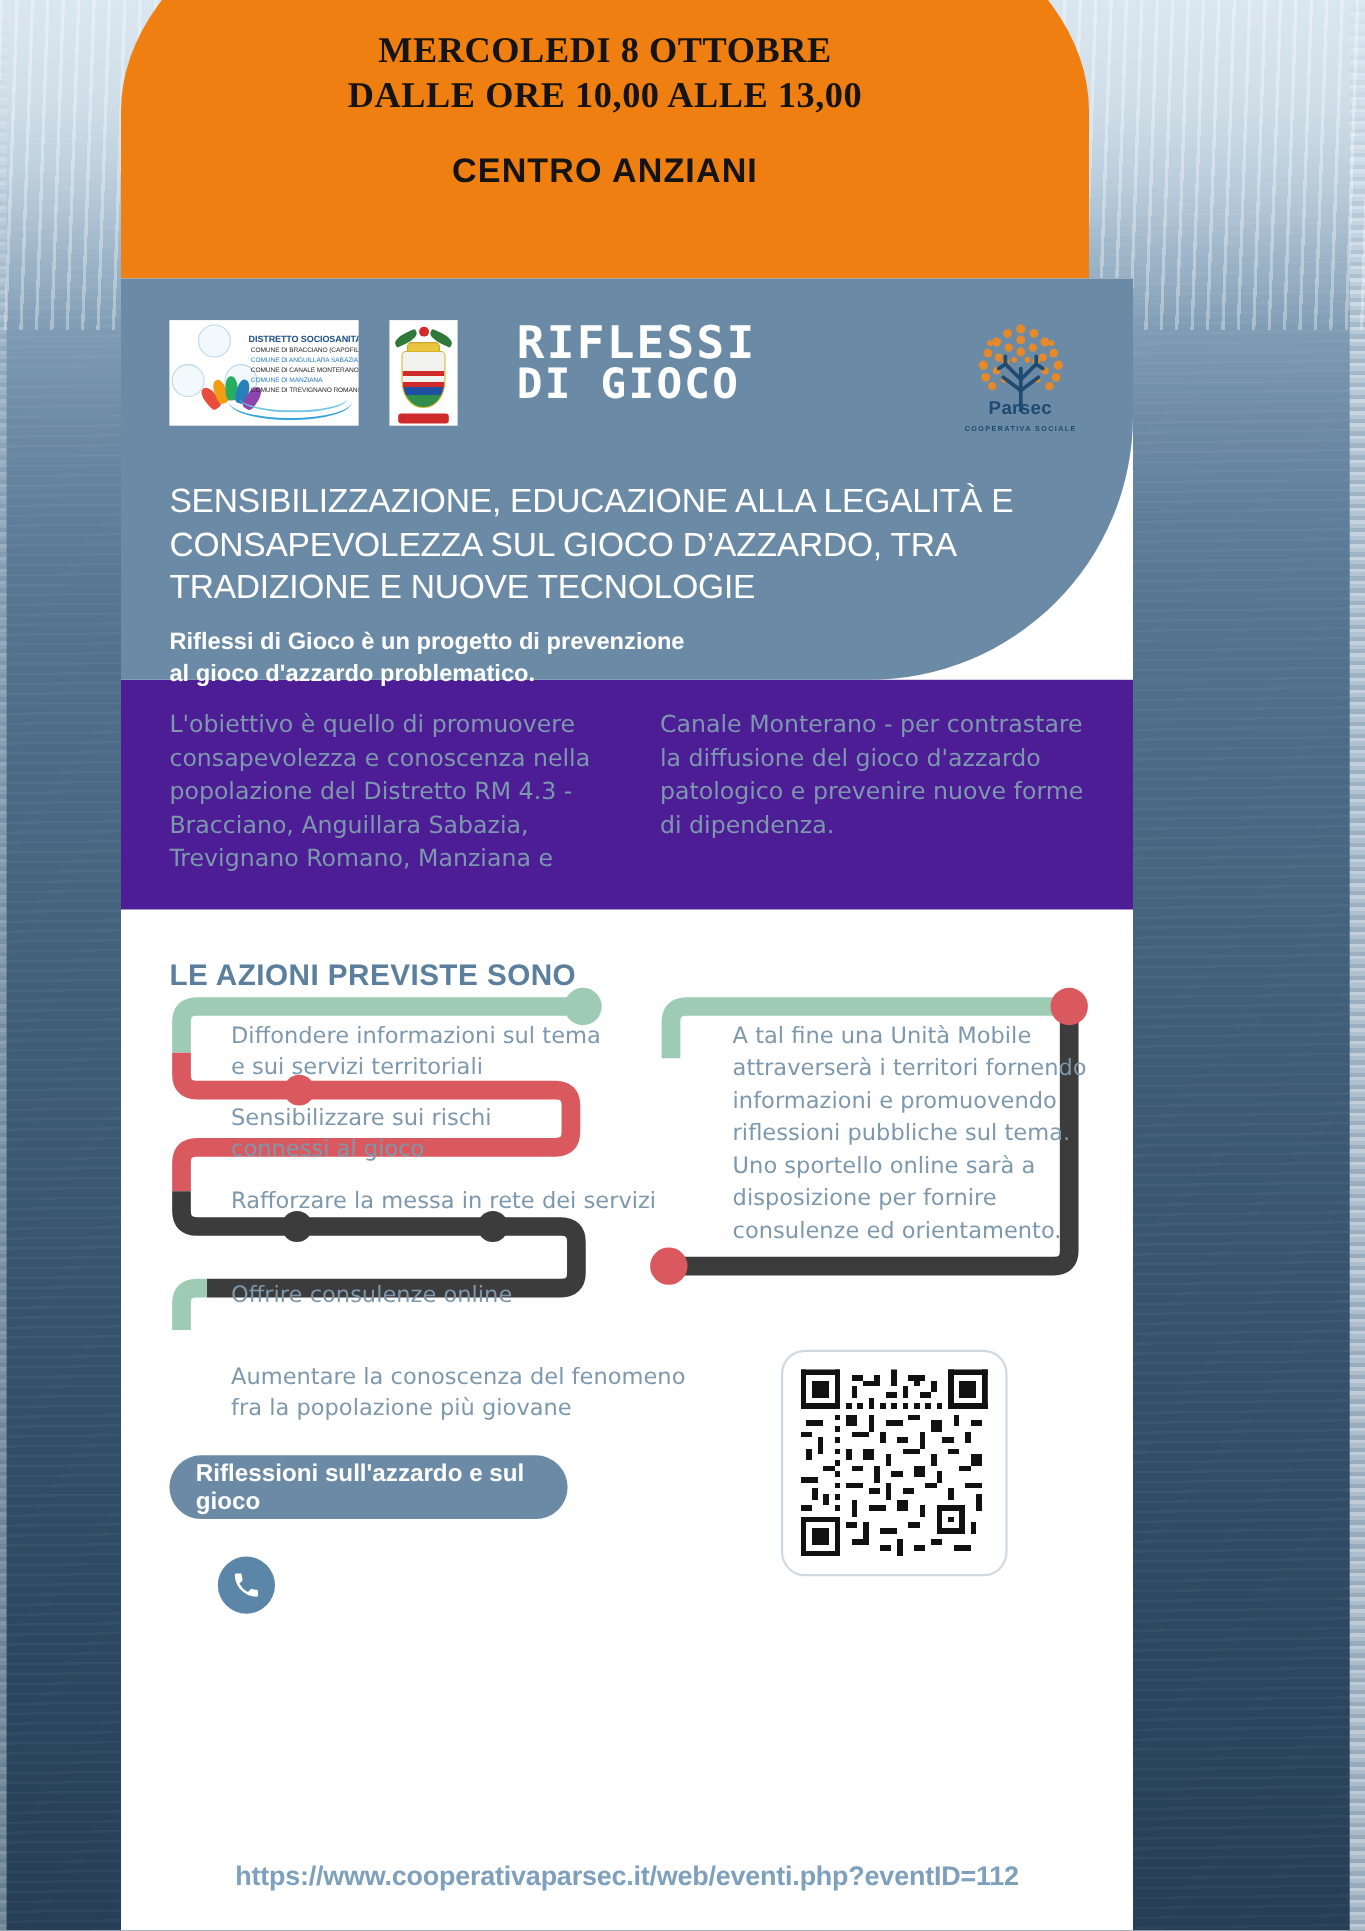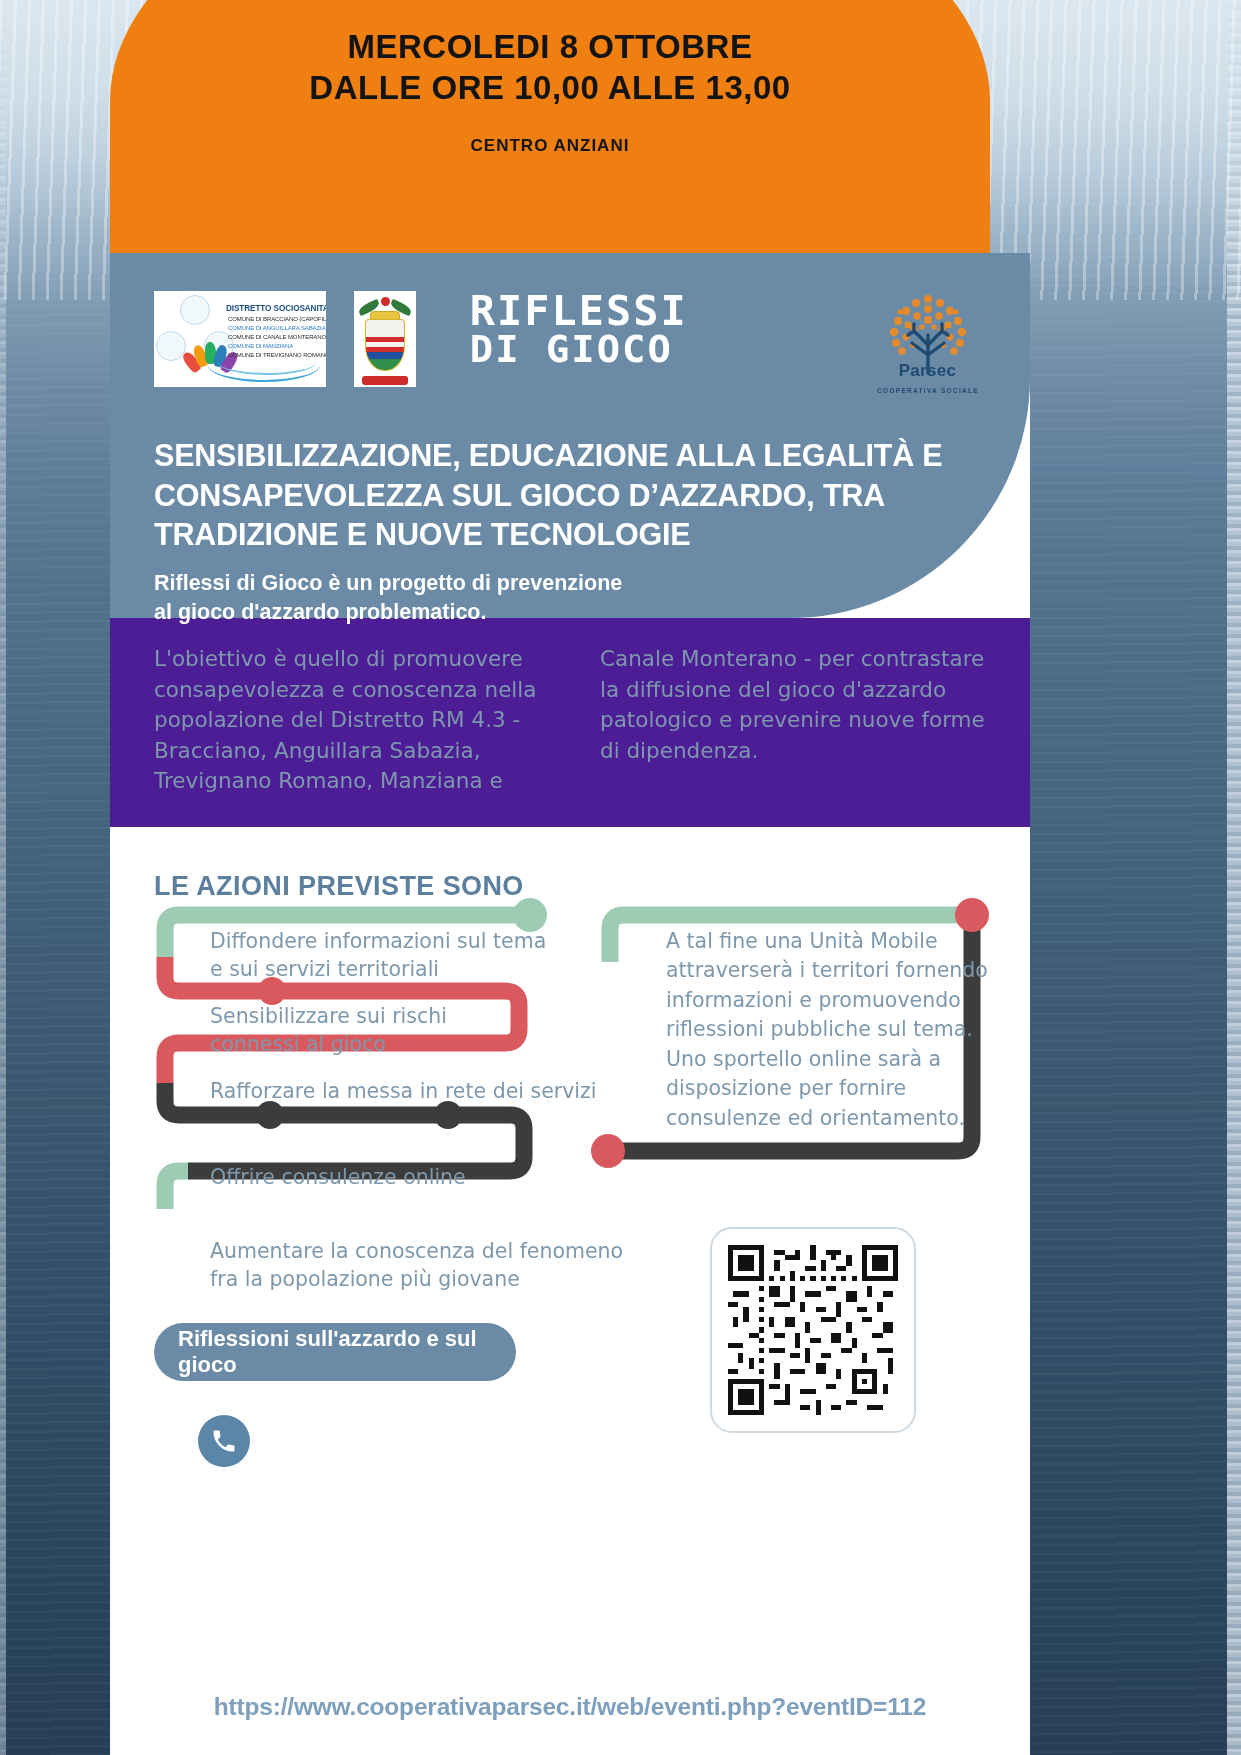--- a/index.html
+++ b/index.html
@@ -62,24 +62,25 @@
     padding-top:26px;
     color:#141414;
     text-align:center;
   }
   .ev-line{
     font-weight:bold;
     font-size:33px;
     letter-spacing:.5px;
     line-height:1.25;
     white-space:nowrap;
+    font-family:Liberation Serif, serif;
   }
   .ev-sub{
     font-weight:bold;
-    font-size:17px;
+    font-size:31px;
     letter-spacing:1px;
     line-height:1.3;
     white-space:nowrap;
     text-align:center;
   }
   .ev-gap{ height:26px; }
 
   
   #flyer{
     position:absolute;
@@ -175,21 +176,21 @@
     color:#1f4b72; font-weight:bold; font-size:17px; letter-spacing:.3px;
   }
   .pc-sub{
     position:absolute; left:0; right:0; bottom:3px; text-align:center;
     color:#1f4b72; font-weight:bold; font-size:6.5px; letter-spacing:1.3px;
   }
 
   #headline{
     margin-top:42px;
     color:#ffffff;
-    font-weight:bold;
+    font-weight:normal;
     font-size:30.5px;
     line-height:1.3;
     letter-spacing:-.2px;
   }
   #subhead{
     margin-top:14px;
     color:#ffffff;
     font-weight:bold;
     font-size:21.5px;
     line-height:1.35;

